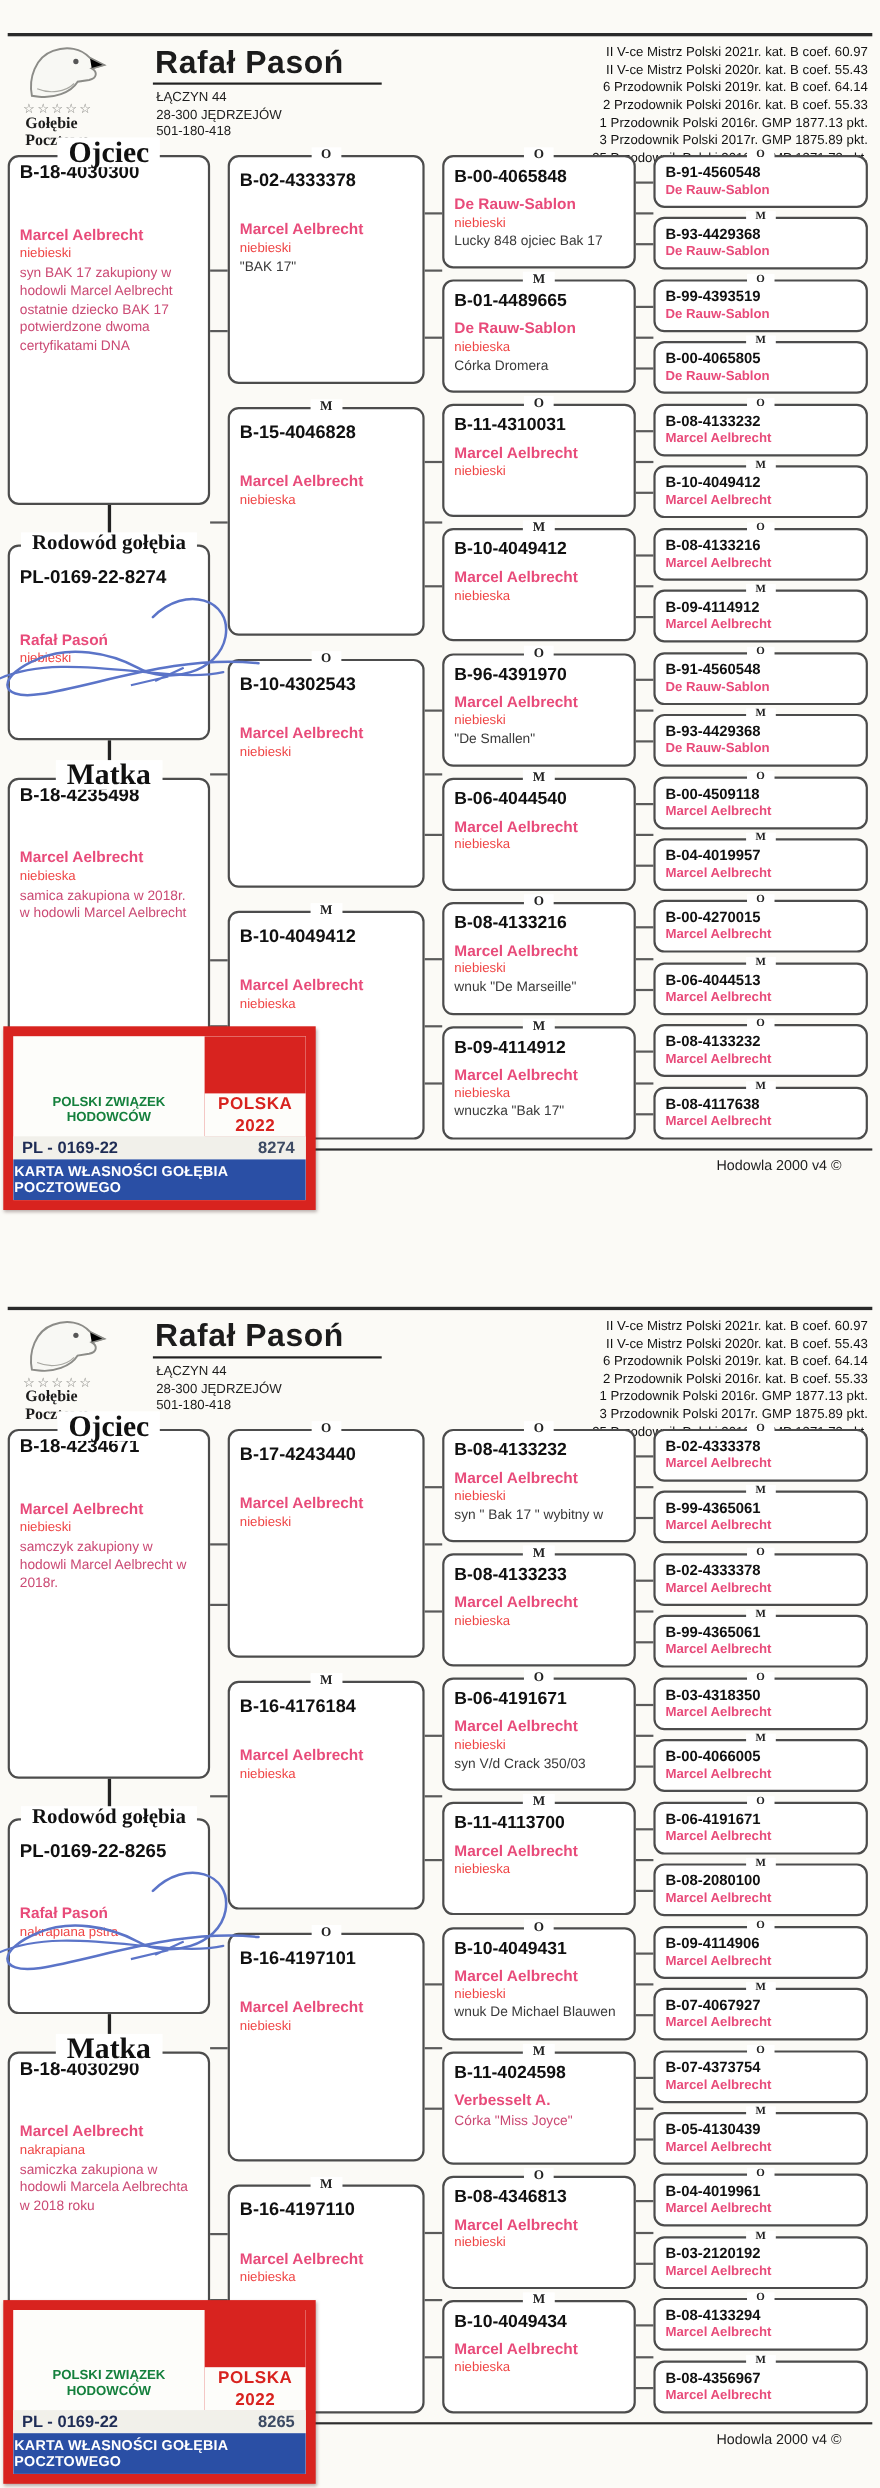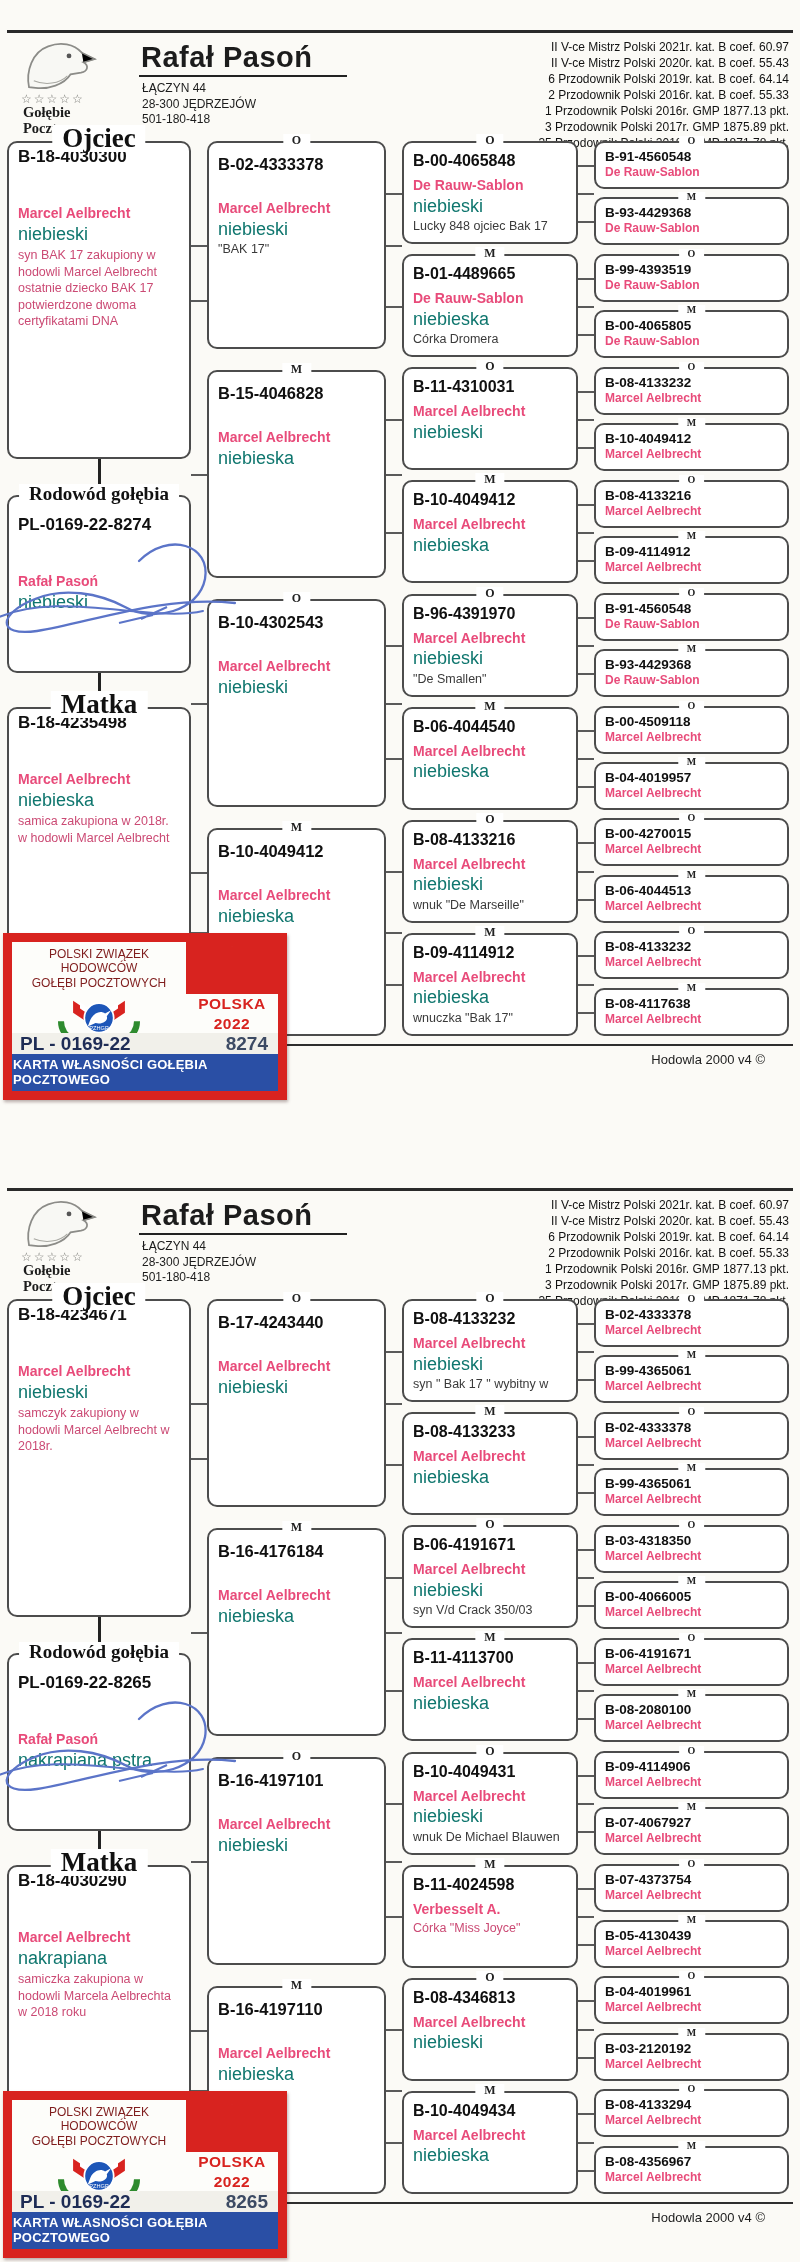--- a/index.html
+++ b/index.html
@@ -31,21 +31,21 @@
   .c1 .ring{font-size:17px;}
   .selfb .ring{margin-top:14px;}
   .c2 .ring{font-size:16.5px;margin-top:8px;}
   .c3 .ring{font-size:16px;margin-top:5px;}
   .c4 .ring{font-size:13.5px;margin-top:2px;}
   .breeder{font-weight:bold;color:#e84b7a;font-size:14px;line-height:1.25;}
   .c1 .breeder{margin-top:38px;}
   .c2 .breeder{margin-top:26px;}
   .c3 .breeder{margin-top:7px;}
   .c4 .breeder{font-size:12px;margin-top:1px;}
-  .colorw{color:#0f766e;font-size:18px;line-height:1.25;}
+  .colorw{color:#ef4444;font-size:12px;line-height:1.25;}
   .note{color:#3a3a3a;font-size:12.5px;line-height:1.3;margin-top:1px;}
   .pnote{color:#cb4a74;font-size:12.5px;line-height:1.32;margin-top:2px;}
   .father{height:318px;}
   .selfb{height:178px;}
   .mother{flex:1;}
   .vconn{width:0;border-left:3px solid #222;align-self:center;}
   .vc1{height:36px;}
   .vc2{height:34px;}
   .c2{height:208px;}
   .c3{height:103px;}
@@ -57,26 +57,26 @@
   .father::after,.mother::after,.c2::after,.c3::after{right:-18px;}
   
   .sig{position:absolute;left:-16px;top:382px;width:290px;height:140px;z-index:4;pointer-events:none;}
   
   .cfoot{border-top:2.5px solid #2e2e2e;margin-top:8px;text-align:right;font-size:13px;color:#1d1d1d;padding:6px 28px 0 0;height:24px;}
   
   .badge{position:absolute;left:-4px;top:792px;width:284px;height:167px;background:#d8231f;padding:9px;box-sizing:border-box;z-index:6;box-shadow:1px 2px 3px rgba(60,30,30,.35);}
   .b-in{background:#fdfdfa;width:100%;height:100%;display:flex;flex-direction:column;overflow:hidden;}
   .b-top{flex:1;display:flex;min-height:0;}
   .b-left{flex:1;text-align:center;padding-top:5px;}
-  .b-org{color:#7f1d1d;font-weight:normal;font-size:12px;line-height:1.2;}
+  .b-org{color:#15803d;font-weight:bold;font-size:12px;line-height:1.2;margin-top:47px;}
   .b-left svg{display:block;margin:2px auto 0 auto;}
   .b-right{width:92px;flex:none;background:#d8231f;display:flex;flex-direction:column;align-items:center;justify-content:flex-start;}
   .b-right svg{display:block;margin-top:4px;}
   .b-polska{background:#fdfdfa;color:#d8231f;font-weight:bold;font-size:15.5px;width:100%;text-align:center;line-height:1.25;letter-spacing:.5px;margin-top:48px;}
-  .b-ser{display:flex;justify-content:space-between;align-items:center;background:#f1f0ea;padding:0 10px 0 8px;font-weight:bold;color:#1e2c55;font-size:19px;height:21px;flex:none;}
+  .b-ser{display:flex;justify-content:space-between;align-items:center;background:#f1f0ea;padding:0 10px 0 8px;font-weight:bold;color:#1e2c55;font-size:15px;height:21px;flex:none;}
   .b-num{color:#3c4a63;}
   .b-band{background:#2a4fa5;color:#fff;font-weight:bold;font-size:13px;padding:3px 0 4px 1px;flex:none;letter-spacing:.2px;}
 </style>
 </head>
 <body>
 
 <div class="page" id="page-root">
   <section class="cert">
     <div class="topline"></div>
     <header class="hdr">

